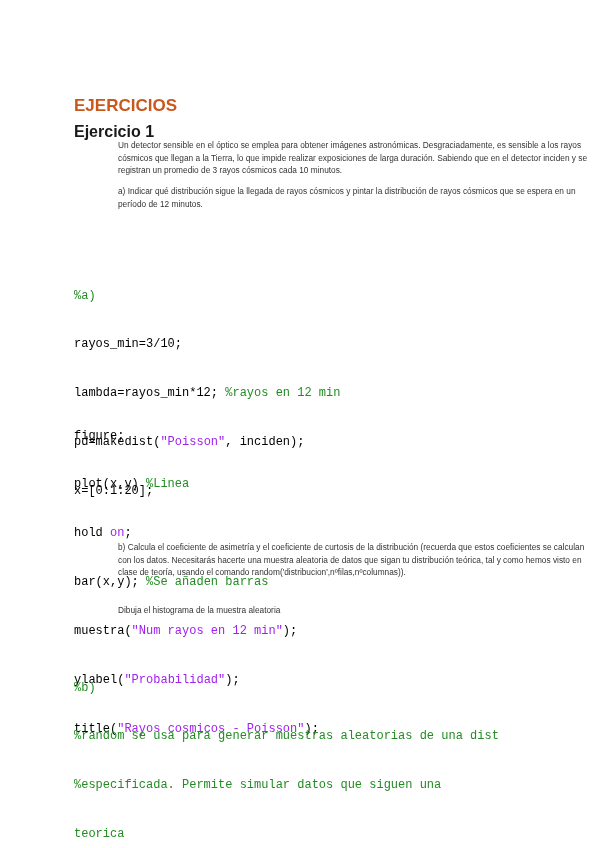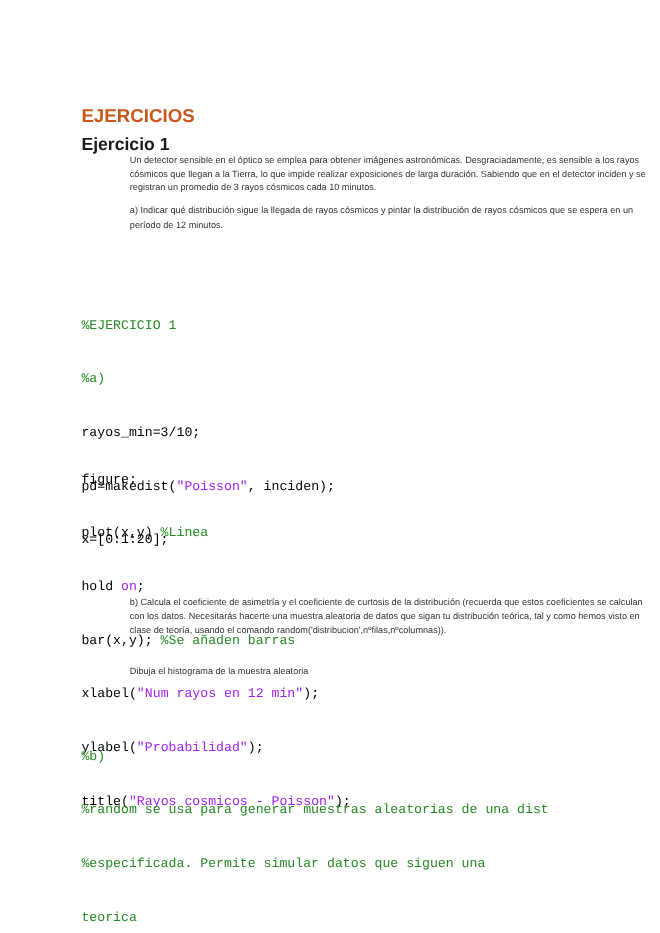--- a/index.html
+++ b/index.html
@@ -46,33 +46,33 @@
 
 <div class="page">
 
   <div class="h1">EJERCICIOS</div>
   <div class="h2">Ejercicio 1</div>
 
   <div class="para p1">Un detector sensible en el óptico se emplea para obtener imágenes astronómicas. Desgraciadamente, es sensible a los rayos cósmicos que llegan a la Tierra, lo que impide realizar exposiciones de larga duración. Sabiendo que en el detector inciden y se registran un promedio de 3 rayos cósmicos cada 10 minutos.</div>
   <div class="para p2">a) Indicar qué distribución sigue la llegada de rayos cósmicos y pintar la distribución de rayos cósmicos que se espera en un período de 12 minutos.</div>
 
   <div class="code code1">
-    <span class="line c-comment">%EJERCICIO 1</span>
     <span class="line c-comment">%a)</span>
     <span class="line">rayos_min=3/10;</span>
+    <span class="line"><span>lambda=rayos_min*12; </span><span class="c-comment">%rayos en 12 min</span></span>
     <span class="line"><span>pd=makedist(</span><span class="c-string">"Poisson"</span><span>, inciden);</span></span>
     <span class="line">x=[0:1:20];</span>
   </div>
 
   <div class="code code2">
     <span class="line">figure;</span>
     <span class="line"><span>plot(x,y) </span><span class="c-comment">%Linea</span></span>
     <span class="line"><span>hold </span><span class="c-kw">on</span><span>;</span></span>
     <span class="line"><span>bar(x,y); </span><span class="c-comment">%Se añaden barras</span></span>
-    <span class="line"><span>xlabel(</span><span class="c-string">"Num rayos en 12 min"</span><span>);</span></span>
+    <span class="line"><span>muestra(</span><span class="c-string">"Num rayos en 12 min"</span><span>);</span></span>
     <span class="line"><span>ylabel(</span><span class="c-string">"Probabilidad"</span><span>);</span></span>
     <span class="line"><span>title(</span><span class="c-string">"Rayos cosmicos - Poisson"</span><span>);</span></span>
   </div>
 
   <div class="para p3">b) Calcula el coeficiente de asimetría y el coeficiente de curtosis de la distribución (recuerda que estos coeficientes se calculan con los datos. Necesitarás hacerte una muestra aleatoria de datos que sigan tu distribución teórica, tal y como hemos visto en clase de teoría, usando el comando random('distribucion',nºfilas,nºcolumnas)).</div>
   <div class="para p4">Dibuja el histograma de la muestra aleatoria</div>
 
   <div class="code code3">
     <span class="line c-comment">%b)</span>
     <span class="line c-comment">%random se usa para generar muestras aleatorias de una dist</span>

